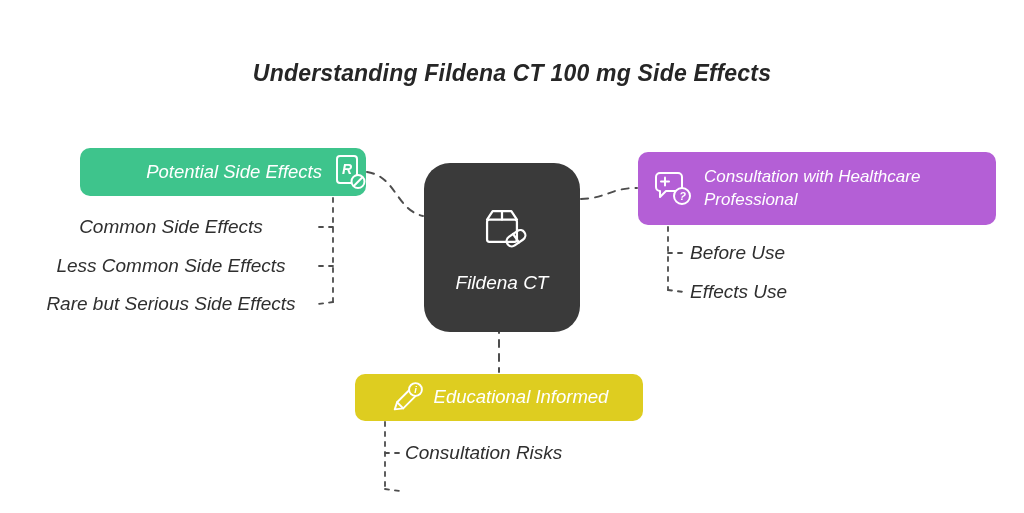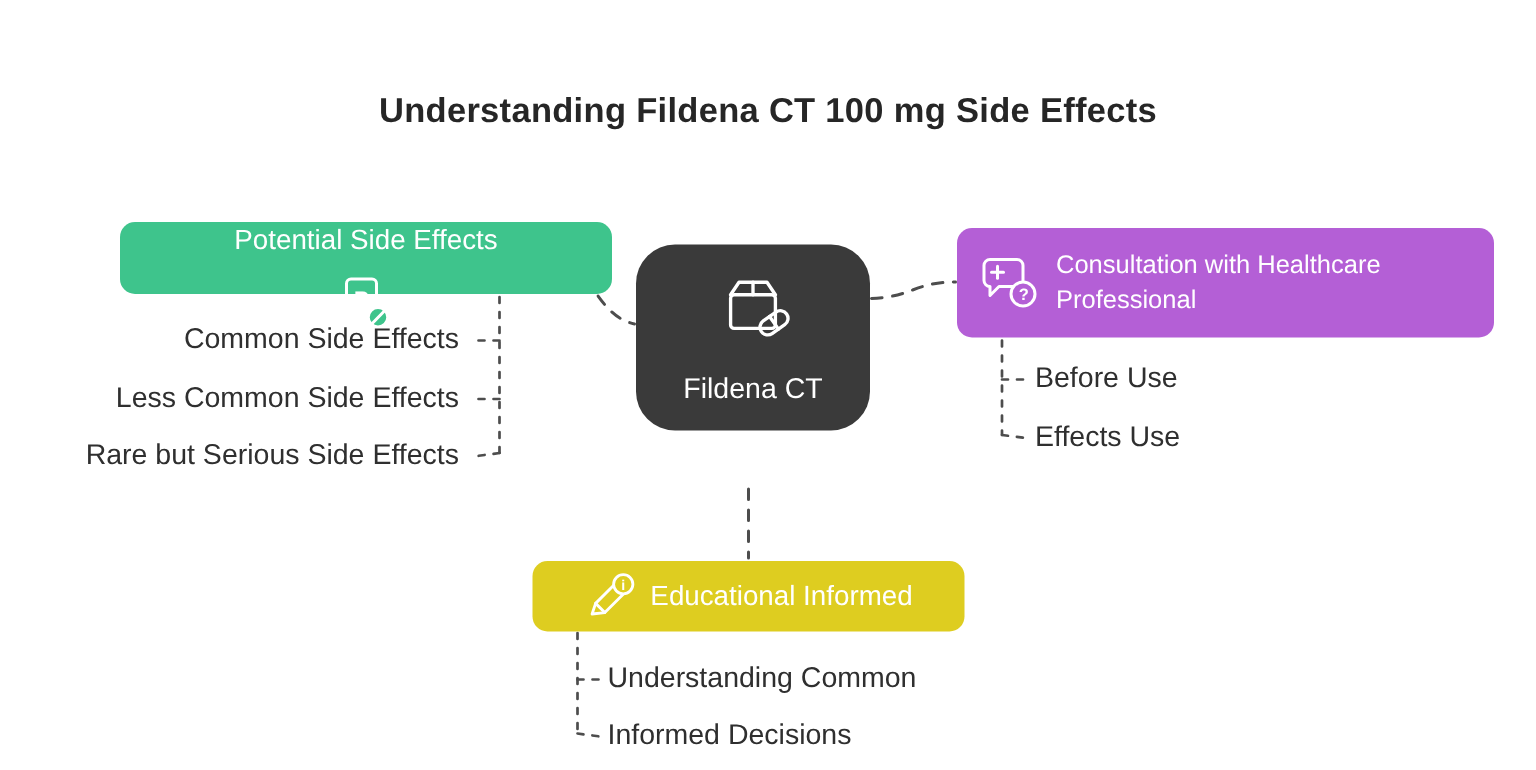--- a/index.html
+++ b/index.html
@@ -6,20 +6,21 @@
   body {
     font-family: "Liberation Sans", sans-serif;
     background: #ffffff;
   }
   .canvas {
     position: relative;
     width: 1024px;
     height: 513px;
     background: var(--color-background, #ffffff);
     overflow: hidden;
+    font-style: italic;
   }
   .connector-layer {
     position: absolute;
     inset: 0;
     pointer-events: none;
   }
   .connector-main {
     fill: none;
     stroke: var(--color-line, #4d4d4d);
     stroke-width: 2;
@@ -50,46 +51,45 @@
     align-items: center;
     border-radius: 10px;
     color: #ffffff;
   }
   .node .branch-label {
     font-size: 18.5px;
     line-height: 1.3;
   }
   .node-green {
     left: 80px; top: 148px;
-    width: 328px; height: 48px;
+    width: 286px; height: 48px;
     background: var(--color-green, #3ec48c);
-    justify-content: space-between;
+    justify-content: flex-end;
     gap: 12px;
-    flex-direction: column;
   }
   .node-purple {
     left: 638px; top: 152px;
     width: 358px; height: 73px;
     background: var(--color-purple, #b45fd6);
     justify-content: flex-start;
     gap: 12px;
     padding-left: 14px;
   }
   .node-purple .branch-label { width: 276px; font-size: 17px; }
   .node-yellow {
     left: 355px; top: 374px;
     width: 288px; height: 47px;
     background: var(--color-yellow, #decd20);
     justify-content: center;
     gap: 10px;
   }
   .center-node {
     position: absolute;
     left: 424px; top: 163px;
-    width: 156px; height: 124px;
+    width: 156px; height: 169px;
     background: var(--color-dark, #3a3a3a);
     border-radius: 26px;
     display: flex;
     flex-direction: column;
     align-items: center;
     justify-content: center;
     gap: 16px;
     color: #ffffff;
   }
   .center-label {
@@ -97,21 +97,21 @@
     font-size: 19px;
     line-height: 1.35;
   }
   .child {
     position: absolute;
     font-size: 19px;
     color: var(--color-text, #2f2f2f);
     line-height: 26px;
     white-space: nowrap;
   }
-  .child-left { left: 16px; width: 290px; text-align: right; }
+  .child-left { left: 26px; width: 290px; text-align: center; }
   .child-right { left: 690px; text-align: right; }
   .child-bottom { left: 405px; text-align: left; }
   .icon { display: inline-flex; align-items: center; justify-content: center; }
   .icon svg { display: block; }
 </style>
 </head>
 <body>
 
 <div class="canvas">
 
@@ -187,16 +187,15 @@
     <span class="icon">
       <svg width="34" height="34" viewBox="0 0 36 34" fill="none" stroke="#ffffff" stroke-width="2" stroke-linecap="round" stroke-linejoin="round">
         <path d="M5 29 L7.5 21.5 L21 8 L27.5 14.5 L14 28 Z"></path>
         <line x1="7.5" y1="21.5" x2="14" y2="28"></line>
         <circle cx="27" cy="8" r="6.8" style="fill:var(--color-yellow,#decd20)"></circle>
         <text x="25.6" y="11.8" font-size="10" font-weight="bold" fill="#ffffff" stroke="none" font-family="Liberation Sans, sans-serif">i</text>
       </svg>
     </span>
     <span class="branch-label">Educational Informed</span>
   </div>
-  <div class="child child-bottom" style="top:440px">Understanding Common</div>
-  <div class="child child-bottom" style="top:478px">Informed Decisions</div>
+  <div class="child child-bottom" style="top:440px">Consultation Risks</div>
 
 </div>
 
 </body></html>

